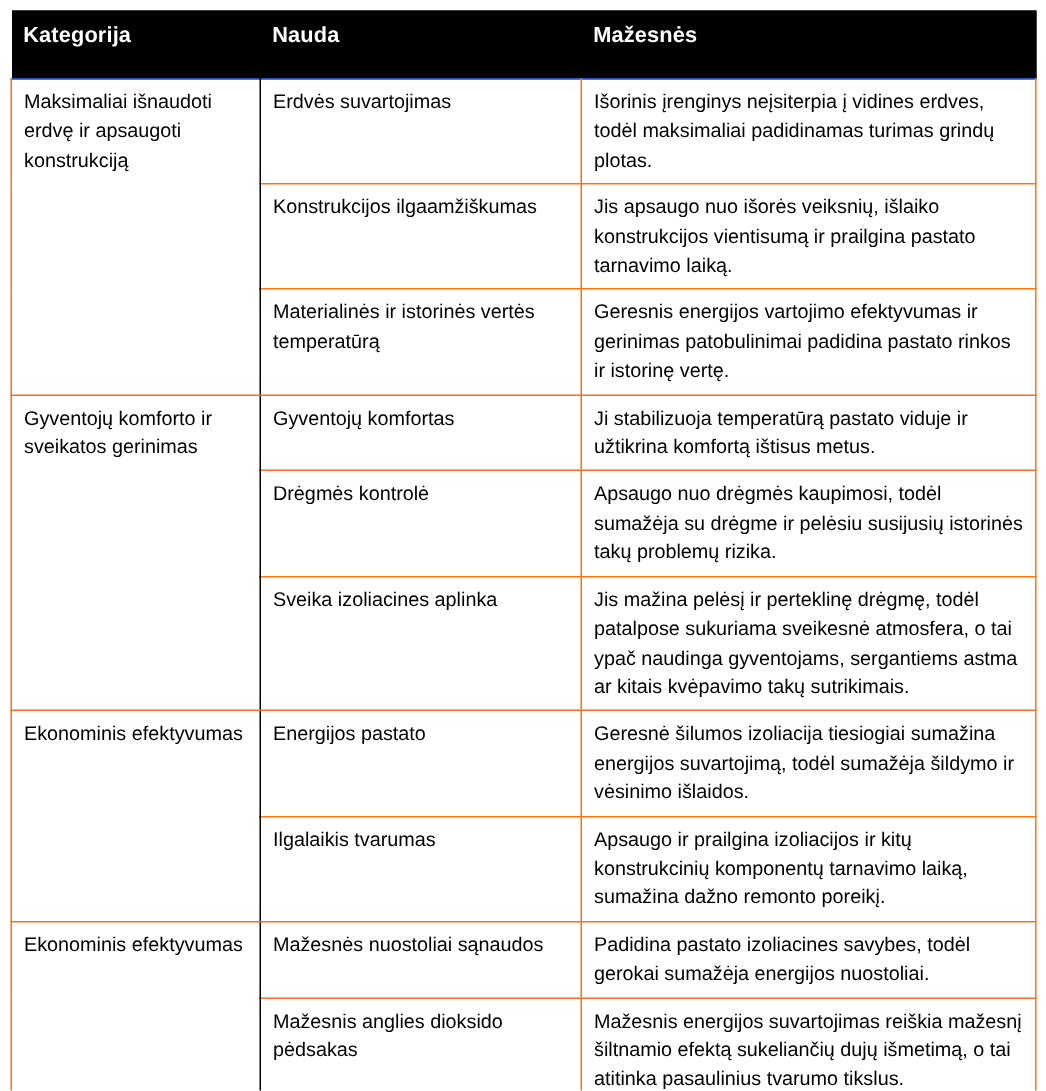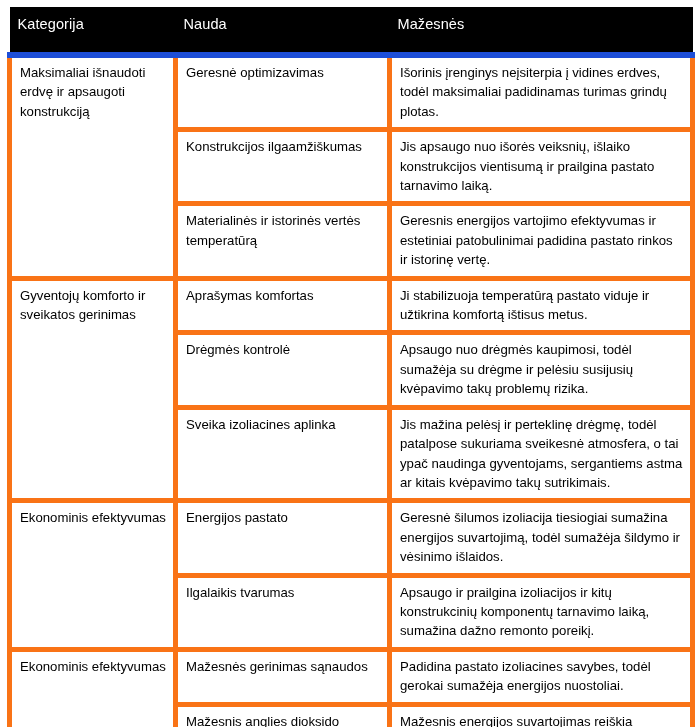--- a/index.html
+++ b/index.html
@@ -32,39 +32,39 @@
   table.benefits-table col.c-desc     { width: 303px; }
 
   thead tr.header-row {
     background: #000000;
   }
   thead th {
     background: #000000;
     color: #ffffff;
     text-align: left;
     font-size: 14.5px;
-    font-weight: normal;
+    font-weight: bold;
     padding: 9px 8px 20px 8px;
     border: none;
     vertical-align: top;
     letter-spacing: 0.1px;
   }
   tbody td {
-    border: 5px solid #f97316;
+    border: 1px solid #f97316;
     vertical-align: top;
     font-size: 13.2px;
     line-height: 1.47;
     padding: 5px 7px 6px 8px;
     background: #ffffff;
   }
   tbody td.cat-cell {
     border-right: 1px solid #000000;
   }
   tbody tr:first-child td {
-    border-top: 6px solid #1d4ed8;
+    border-top: 1px solid #1d4ed8;
   }
   .cell-text {
     display: block;
     white-space: pre-line;
   }
 </style>
 </head>
 <body>
 
 <div class="sheet">
@@ -80,59 +80,59 @@
         <th>Nauda</th>
         <th>Mažesnės</th>
       </tr>
     </thead>
     <tbody id="table-body">
         <tr>
           <td class="cat-cell" rowspan="3">
             <span class="cell-text">Maksimaliai išnaudoti erdvę ir apsaugoti konstrukciją</span>
           </td>
           <td>
-            <span class="cell-text">Geresnė optimizavimas</span>
+            <span class="cell-text">Erdvės suvartojimas</span>
           </td>
           <td>
             <span class="cell-text">Išorinis įrenginys neįsiterpia į vidines erdves, todėl maksimaliai padidinamas turimas grindų plotas.</span>
           </td>
         </tr>
         <tr>
           <td>
             <span class="cell-text">Konstrukcijos ilgaamžiškumas</span>
           </td>
           <td>
             <span class="cell-text">Jis apsaugo nuo išorės veiksnių, išlaiko konstrukcijos vientisumą ir prailgina pastato tarnavimo laiką.</span>
           </td>
         </tr>
         <tr>
           <td>
             <span class="cell-text">Materialinės ir istorinės vertės temperatūrą</span>
           </td>
           <td>
-            <span class="cell-text">Geresnis energijos vartojimo efektyvumas ir estetiniai patobulinimai padidina pastato rinkos ir istorinę vertę.</span>
+            <span class="cell-text">Geresnis energijos vartojimo efektyvumas ir gerinimas patobulinimai padidina pastato rinkos ir istorinę vertę.</span>
           </td>
         </tr>
         <tr>
           <td class="cat-cell" rowspan="3">
             <span class="cell-text">Gyventojų komforto ir sveikatos gerinimas</span>
           </td>
           <td>
-            <span class="cell-text">Aprašymas komfortas</span>
+            <span class="cell-text">Gyventojų komfortas</span>
           </td>
           <td>
             <span class="cell-text">Ji stabilizuoja temperatūrą pastato viduje ir užtikrina komfortą ištisus metus.</span>
           </td>
         </tr>
         <tr>
           <td>
             <span class="cell-text">Drėgmės kontrolė</span>
           </td>
           <td>
-            <span class="cell-text">Apsaugo nuo drėgmės kaupimosi, todėl sumažėja su drėgme ir pelėsiu susijusių kvėpavimo takų problemų rizika.</span>
+            <span class="cell-text">Apsaugo nuo drėgmės kaupimosi, todėl sumažėja su drėgme ir pelėsiu susijusių istorinės takų problemų rizika.</span>
           </td>
         </tr>
         <tr>
           <td>
             <span class="cell-text">Sveika izoliacines aplinka</span>
           </td>
           <td>
             <span class="cell-text">Jis mažina pelėsį ir perteklinę drėgmę, todėl patalpose sukuriama sveikesnė atmosfera, o tai ypač naudinga gyventojams, sergantiems astma ar kitais kvėpavimo takų sutrikimais.</span>
           </td>
         </tr>
@@ -153,21 +153,21 @@
           </td>
           <td>
             <span class="cell-text">Apsaugo ir prailgina izoliacijos ir kitų konstrukcinių komponentų tarnavimo laiką, sumažina dažno remonto poreikį.</span>
           </td>
         </tr>
         <tr>
           <td class="cat-cell" rowspan="2">
             <span class="cell-text">Ekonominis efektyvumas</span>
           </td>
           <td>
-            <span class="cell-text">Mažesnės gerinimas sąnaudos</span>
+            <span class="cell-text">Mažesnės nuostoliai sąnaudos</span>
           </td>
           <td>
             <span class="cell-text">Padidina pastato izoliacines savybes, todėl gerokai sumažėja energijos nuostoliai.</span>
           </td>
         </tr>
         <tr>
           <td>
             <span class="cell-text">Mažesnis anglies dioksido pėdsakas</span>
           </td>
           <td>

